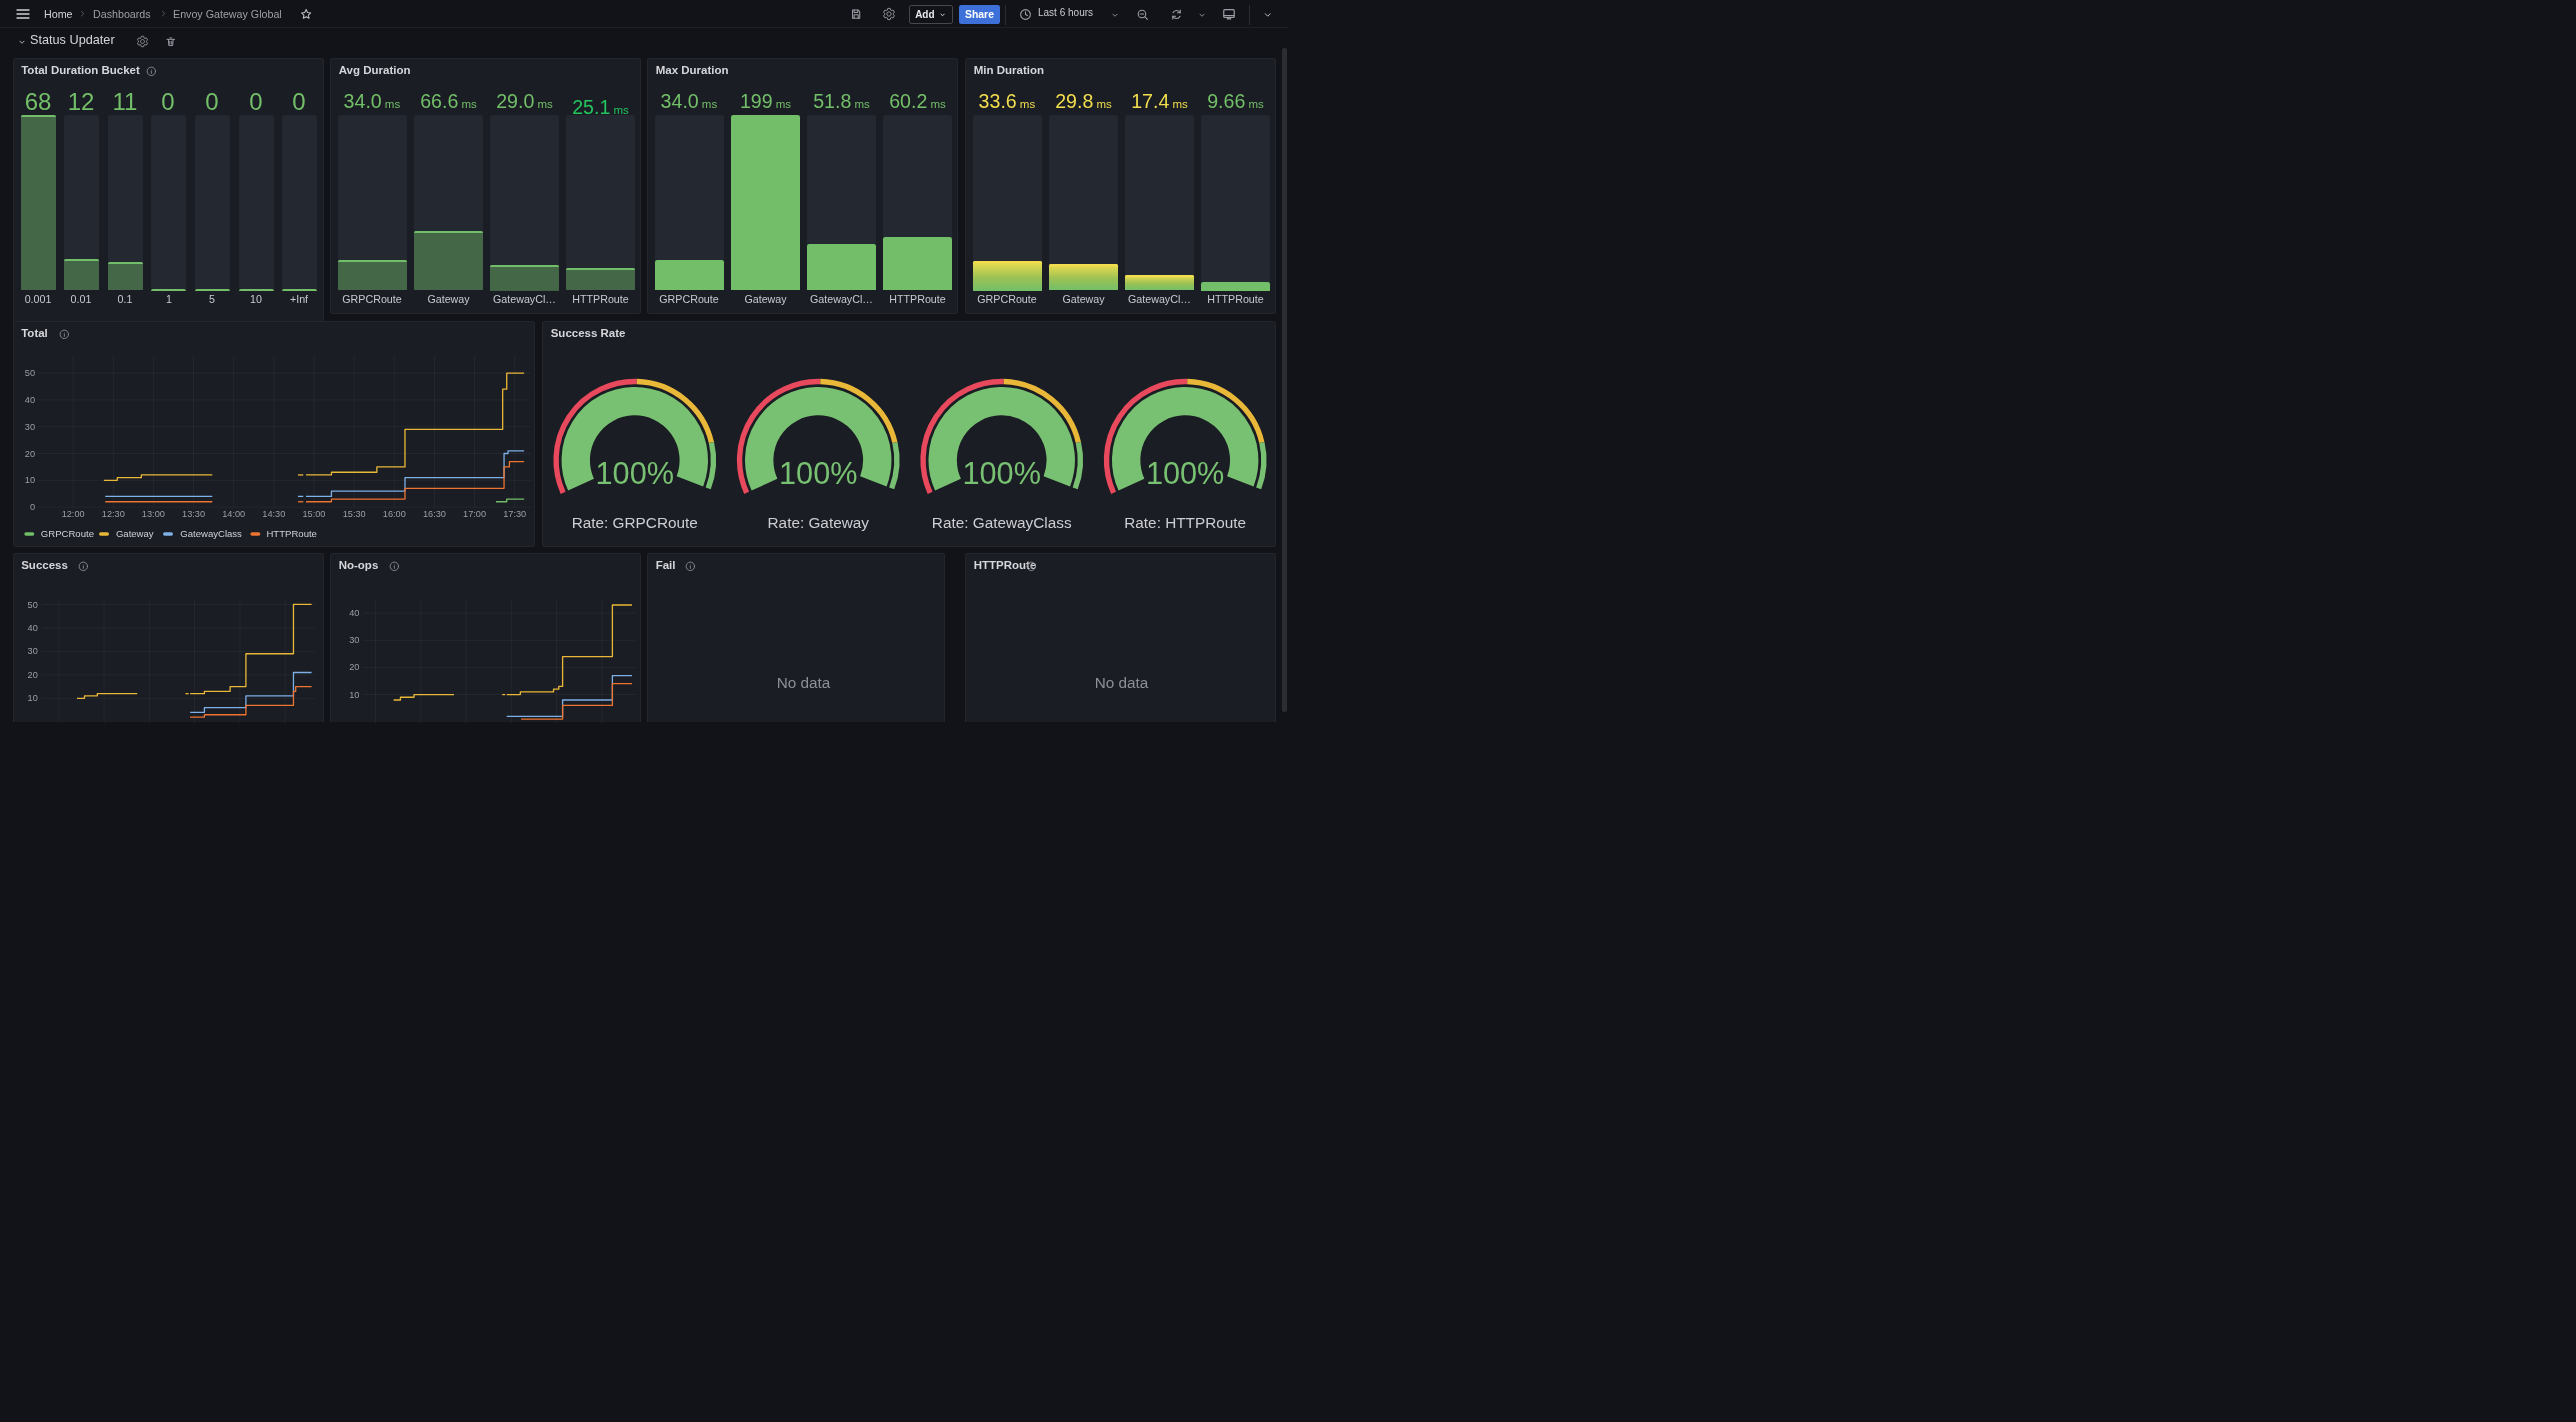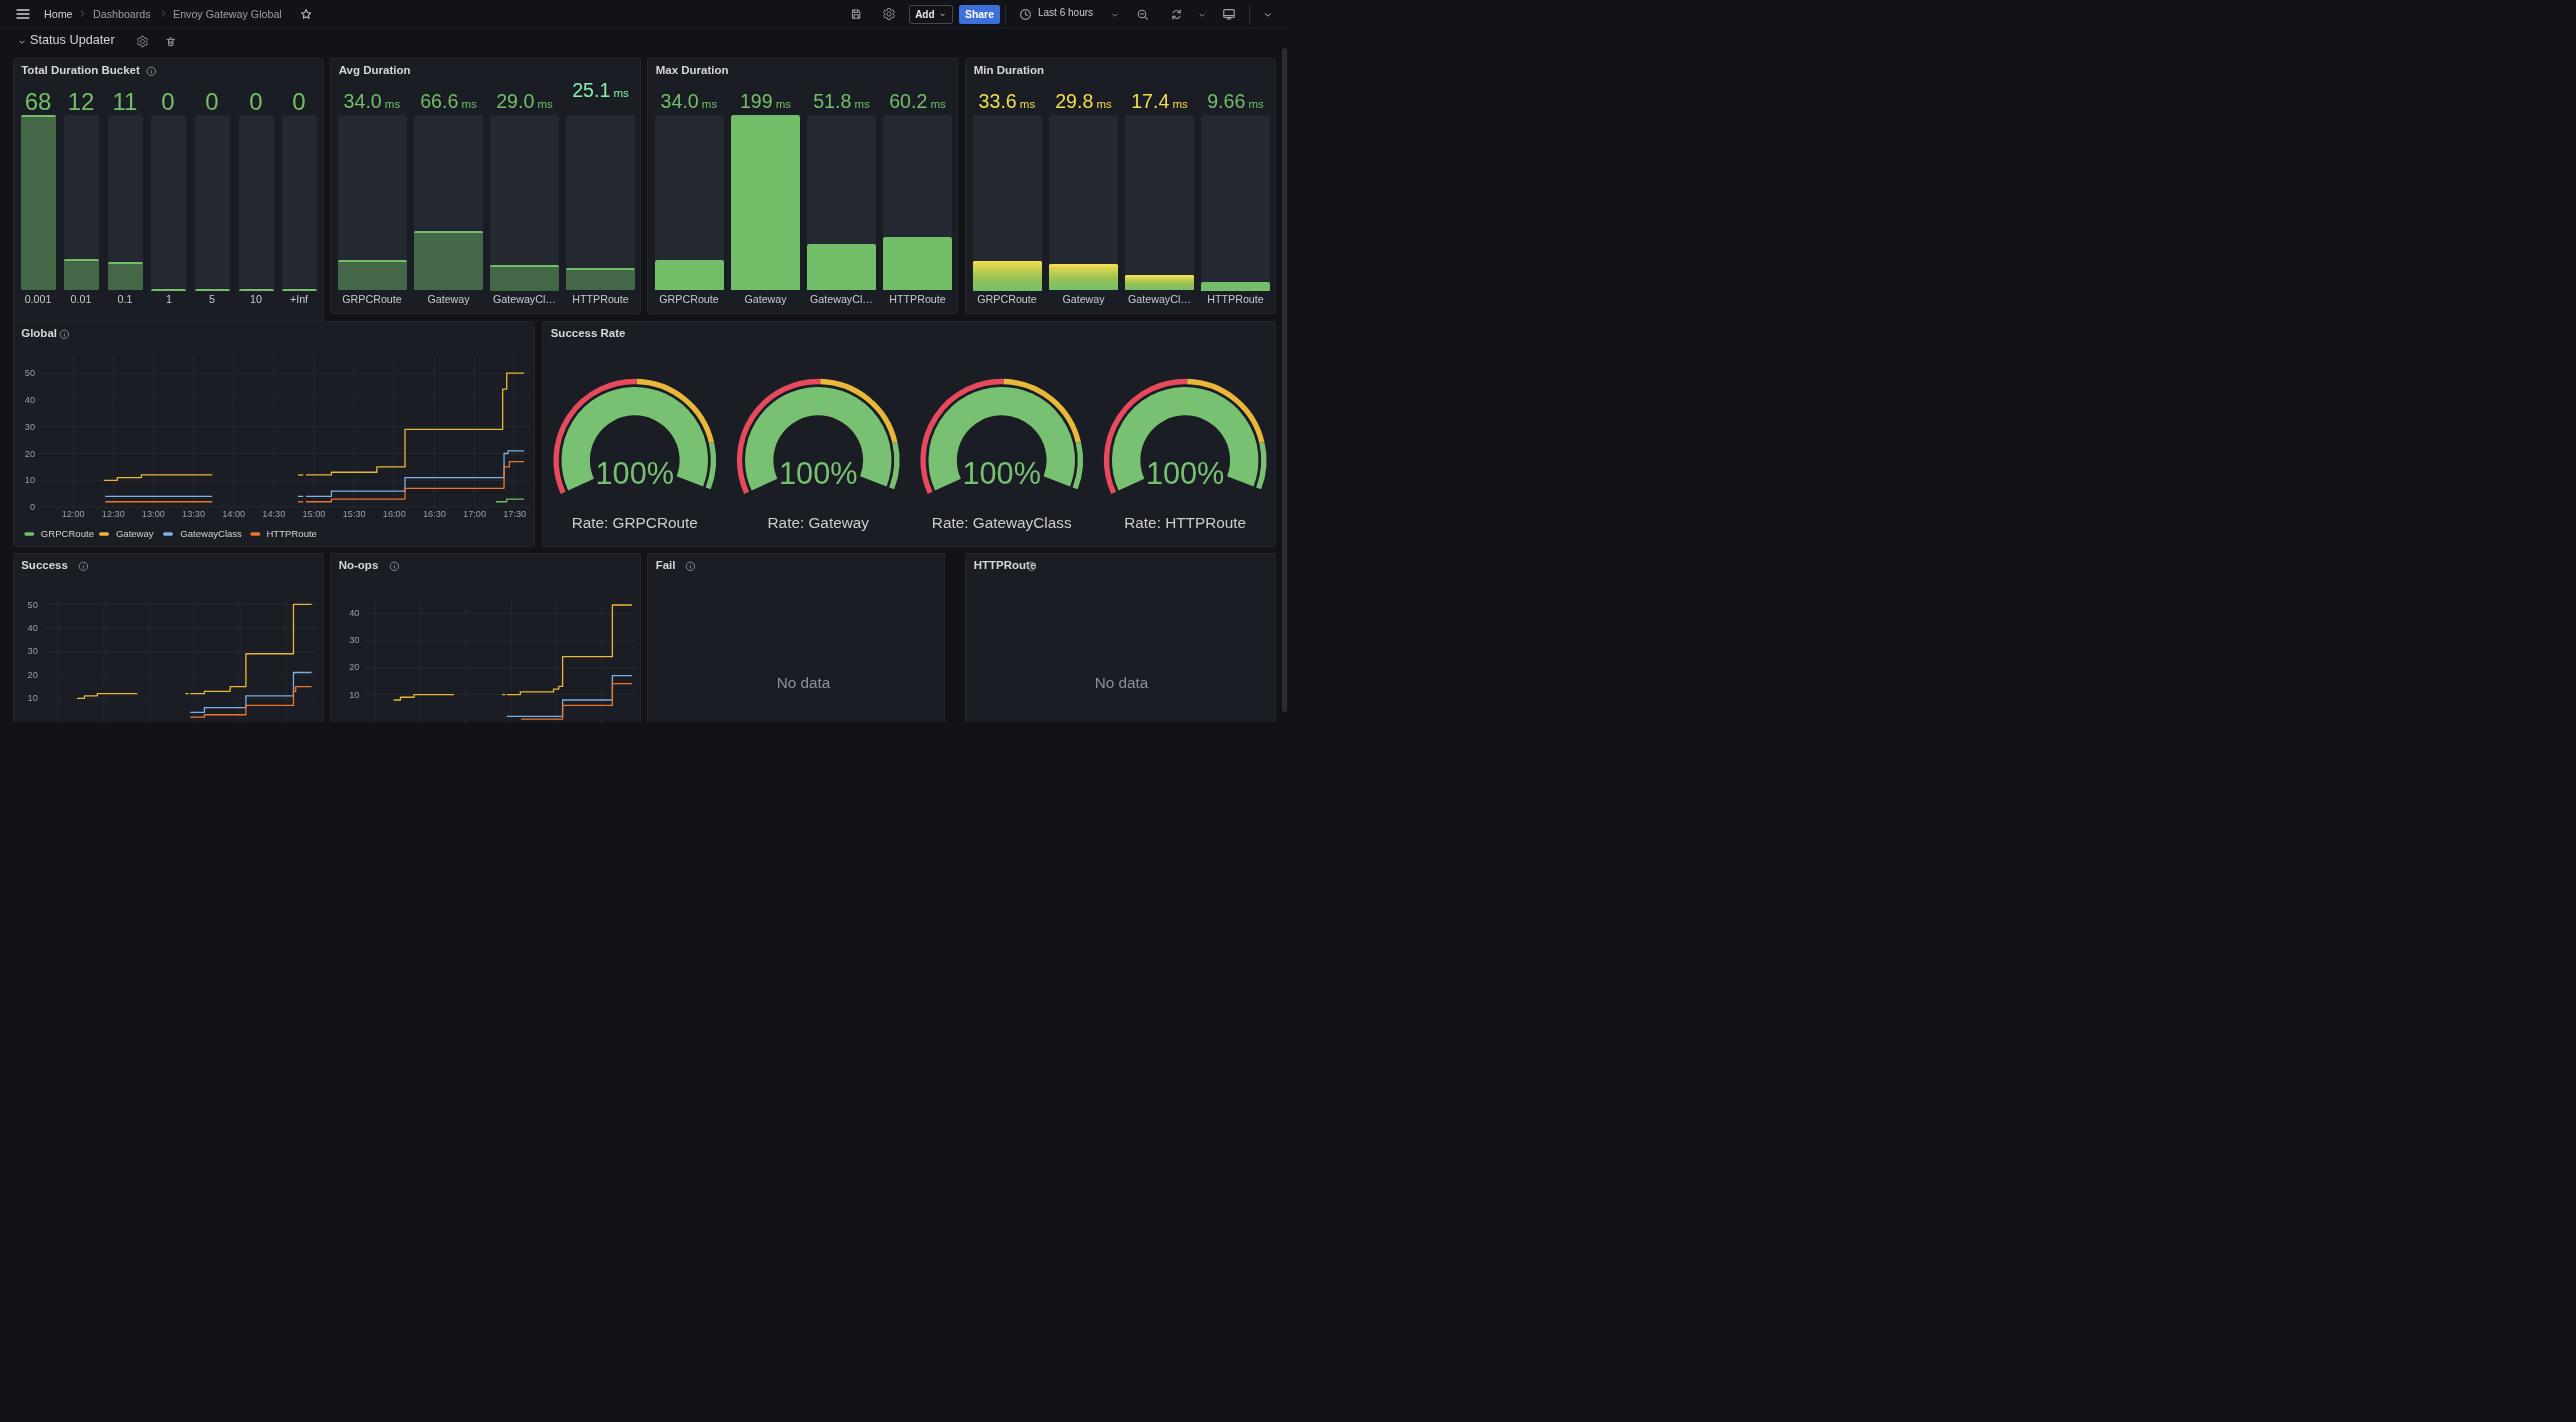--- a/index.html
+++ b/index.html
@@ -131,21 +131,21 @@
     <div class="val" style="left:64px;top:31px;width:107px;font-size:19.6px;color:#73BF69">66.6<span style="font-size:11.5px;font-weight:500;margin-left:3.1px">ms</span></div>
     <div class="track" style="left:83px;top:56px;width:69px;height:175px"></div>
     <div class="abs" style="left:83px;top:172px;width:69px;height:59px;background:rgba(115,191,105,0.42);border-radius:2.3px 2.3px 0 0;"></div>
     <div class="abs" style="left:83px;top:172px;width:69px;height:2.3px;background:#73BF69;border-radius:2.3px 2.3px 0 0;"></div>
     <div class="blbl" style="left:80px;top:234px;width:75px">Gateway</div>
     <div class="val" style="left:140px;top:31px;width:107px;font-size:19.6px;color:#73BF69">29.0<span style="font-size:11.5px;font-weight:500;margin-left:3.1px">ms</span></div>
     <div class="track" style="left:159px;top:56px;width:69px;height:175px"></div>
     <div class="abs" style="left:159px;top:206px;width:69px;height:25.5px;background:rgba(115,191,105,0.42);border-radius:2.3px 2.3px 0 0;"></div>
     <div class="abs" style="left:159px;top:206px;width:69px;height:2.3px;background:#73BF69;border-radius:2.3px 2.3px 0 0;"></div>
     <div class="blbl" style="left:156px;top:234px;width:75px">GatewayCl…</div>
-    <div class="val" style="left:216px;top:20px;width:107px;font-size:19.6px;color:#86efac">25.1<span style="font-size:11.5px;font-weight:500;margin-left:3.1px">ms</span></div>
+    <div class="val" style="left:216px;top:37px;width:107px;font-size:19.6px;color:#22c55e">25.1<span style="font-size:11.5px;font-weight:500;margin-left:3.1px">ms</span></div>
     <div class="track" style="left:235px;top:56px;width:69px;height:175px"></div>
     <div class="abs" style="left:235px;top:209px;width:69px;height:22px;background:rgba(115,191,105,0.42);border-radius:2.3px 2.3px 0 0;"></div>
     <div class="abs" style="left:235px;top:209px;width:69px;height:2.3px;background:#73BF69;border-radius:2.3px 2.3px 0 0;"></div>
     <div class="blbl" style="left:232px;top:234px;width:75px">HTTPRoute</div>
   </div>
 <div class="panel" style="left:647px;top:58px;width:311px;height:256px">
     <div class="ptitle">Max Duration</div>
     <div class="val" style="left:-12.6px;top:31px;width:107px;font-size:19.6px;color:#73BF69">34.0<span style="font-size:11.5px;font-weight:500;margin-left:3.1px">ms</span></div>
     <div class="track" style="left:6.6px;top:56px;width:69px;height:175px"></div>
     <div class="abs" style="left:6.6px;top:201px;width:69px;height:30px;background:#73BF69;border-radius:2.3px 2.3px 0 0;"></div>
@@ -179,21 +179,21 @@
     <div class="track" style="left:159px;top:56px;width:69px;height:175px"></div>
     <div class="abs" style="left:159px;top:216px;width:69px;height:15.3px;background:linear-gradient(180deg,#F2DE4E 0%,#9DC254 55%,#73BF69 100%);border-radius:2.3px 2.3px 0 0;"></div>
     <div class="abs" style="left:159px;top:216px;width:69px;height:2.3px;background:#F2DE4E;border-radius:2.3px 2.3px 0 0;"></div>
     <div class="blbl" style="left:156px;top:234px;width:75px">GatewayCl…</div>
     <div class="val" style="left:216px;top:31px;width:107px;font-size:19.6px;color:#73BF69">9.66<span style="font-size:11.5px;font-weight:500;margin-left:3.1px">ms</span></div>
     <div class="track" style="left:235px;top:56px;width:69px;height:175px"></div>
     <div class="abs" style="left:235px;top:223px;width:69px;height:8.5px;background:#73BF69;border-radius:2.3px 2.3px 0 0;"></div>
     <div class="blbl" style="left:232px;top:234px;width:75px">HTTPRoute</div>
   </div>
 <div class="panel" style="left:12.5px;top:321px;width:522px;height:226px">
-    <div class="ptitle">Global</div>
+    <div class="ptitle">Total</div>
     <svg class="icon" style="left:45px;top:6.5px;opacity:1" width="10.7" height="10.7" viewBox="0 0 24 24" fill="none" stroke="#8F9097" stroke-width="2" stroke-linecap="round" stroke-linejoin="round">
       <circle cx="12" cy="12" r="9.5"></circle>
       <path d="M12 11v5.5"></path>
       <circle cx="12" cy="7.6" r="0.8" fill="#8F9097" stroke="none"></circle>
     </svg>
     <svg width="522" height="226" viewBox="0 0 681.3 294.7">
       <line x1="77.2" y1="43.5" x2="77.2" y2="241.5" stroke="rgba(204,204,220,0.08)" stroke-width="1"></line>
       <line x1="129.6" y1="43.5" x2="129.6" y2="241.5" stroke="rgba(204,204,220,0.08)" stroke-width="1"></line>
       <line x1="181.9" y1="43.5" x2="181.9" y2="241.5" stroke="rgba(204,204,220,0.08)" stroke-width="1"></line>
       <line x1="234.3" y1="43.5" x2="234.3" y2="241.5" stroke="rgba(204,204,220,0.08)" stroke-width="1"></line>

